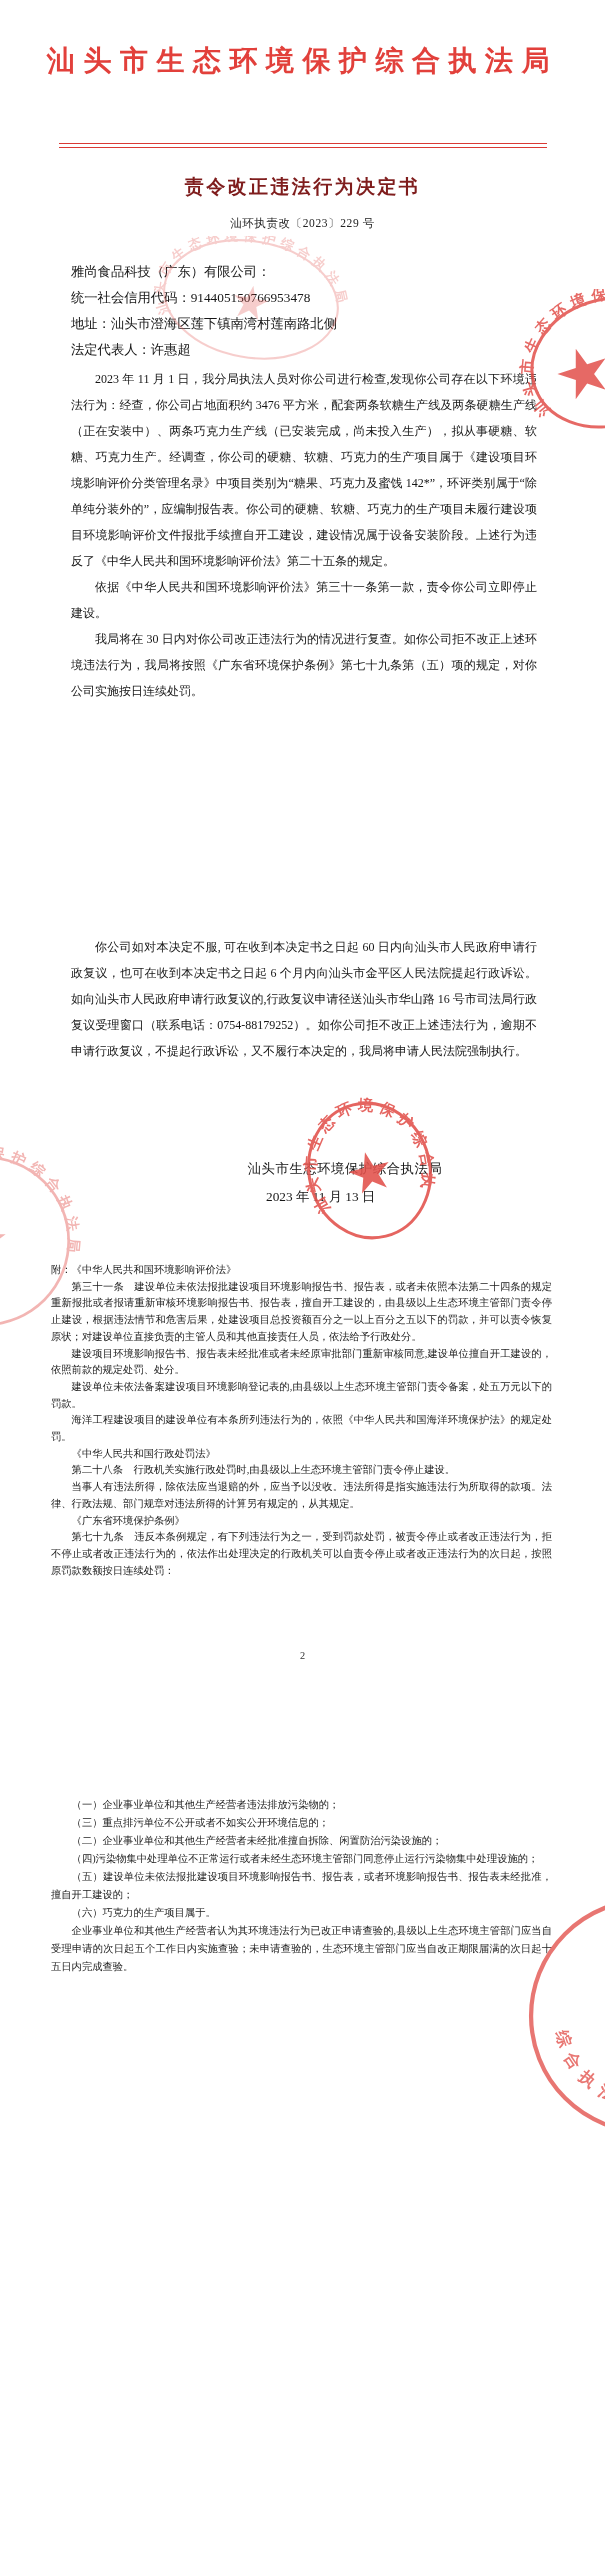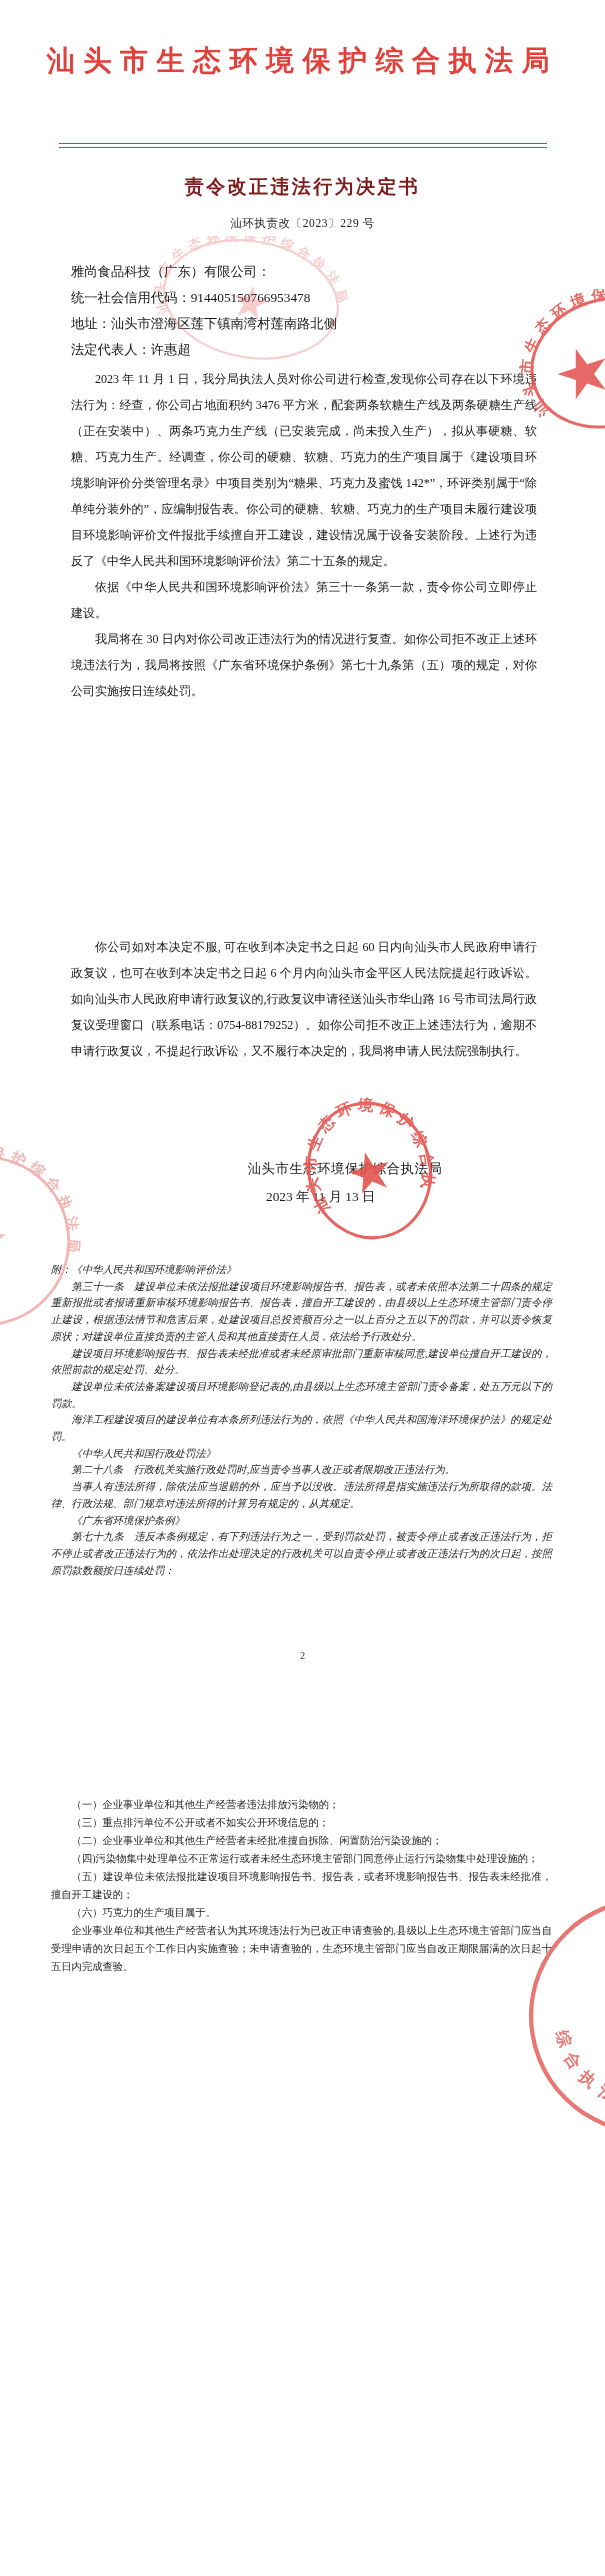--- a/index.html
+++ b/index.html
@@ -46,21 +46,21 @@
   }
   .sig-date{
     position:absolute;top:1188px;left:266px;width:182px;
     font-size:13.3px;color:#161616;
   }
   
   .attachment{
     position:absolute;top:1262px;left:51px;width:501px;
     font-size:10.3px;line-height:16.7px;text-align:justify;color:#222;
   }
-  .attachment p{margin:0;text-indent:2em;font-style:italic;}
+  .attachment p{margin:0;text-indent:2em;}
   .attachment p.noindent{text-indent:0;}
   .page-number{
     position:absolute;top:1650px;left:0;width:605px;text-align:center;
     font-size:10.3px;color:#333;
   }
   .page2-items{
     position:absolute;top:1796px;left:51px;width:501px;
     font-size:10.3px;line-height:18px;text-align:justify;color:#222;
   }
   .page2-items p{margin:0;text-indent:2em;}
@@ -104,21 +104,21 @@
   <div class="sig-agency">汕头市生态环境保护综合执法局</div>
   <div class="sig-date">2023 年 11 月 13 日</div>
 
   <div class="attachment">
     <p class="noindent">附：《中华人民共和国环境影响评价法》</p>
     <p>第三十一条　建设单位未依法报批建设项目环境影响报告书、报告表，或者未依照本法第二十四条的规定重新报批或者报请重新审核环境影响报告书、报告表，擅自开工建设的，由县级以上生态环境主管部门责令停止建设，根据违法情节和危害后果，处建设项目总投资额百分之一以上百分之五以下的罚款，并可以责令恢复原状；对建设单位直接负责的主管人员和其他直接责任人员，依法给予行政处分。</p>
     <p>建设项目环境影响报告书、报告表未经批准或者未经原审批部门重新审核同意,建设单位擅自开工建设的，依照前款的规定处罚、处分。</p>
     <p>建设单位未依法备案建设项目环境影响登记表的,由县级以上生态环境主管部门责令备案，处五万元以下的罚款。</p>
     <p>海洋工程建设项目的建设单位有本条所列违法行为的，依照《中华人民共和国海洋环境保护法》的规定处罚。</p>
     <p>《中华人民共和国行政处罚法》</p>
-    <p>第二十八条　行政机关实施行政处罚时,应当责令当事人改正或者限期改正违法行为。</p>
+    <p>第二十八条　行政机关实施行政处罚时,由县级以上生态环境主管部门责令停止建设。</p>
     <p>当事人有违法所得，除依法应当退赔的外，应当予以没收。违法所得是指实施违法行为所取得的款项。法律、行政法规、部门规章对违法所得的计算另有规定的，从其规定。</p>
     <p>《广东省环境保护条例》</p>
     <p>第七十九条　违反本条例规定，有下列违法行为之一，受到罚款处罚，被责令停止或者改正违法行为，拒不停止或者改正违法行为的，依法作出处理决定的行政机关可以自责令停止或者改正违法行为的次日起，按照原罚款数额按日连续处罚：</p>
   </div>
 
   <div class="page-number">2</div>
 
   <div class="page2-items">
     <p>（一）企业事业单位和其他生产经营者违法排放污染物的；</p>
     <p>（三）重点排污单位不公开或者不如实公开环境信息的；</p>

